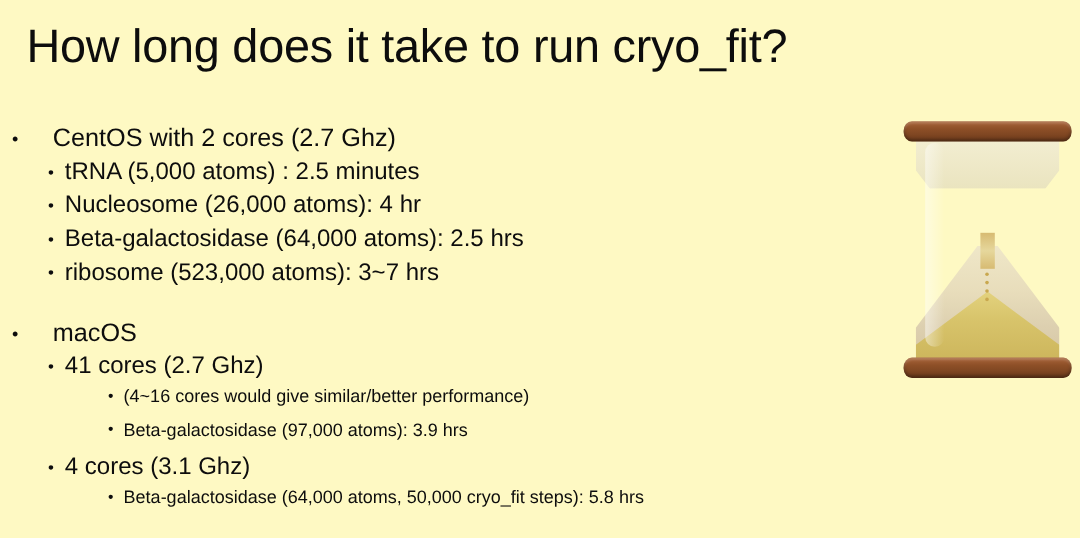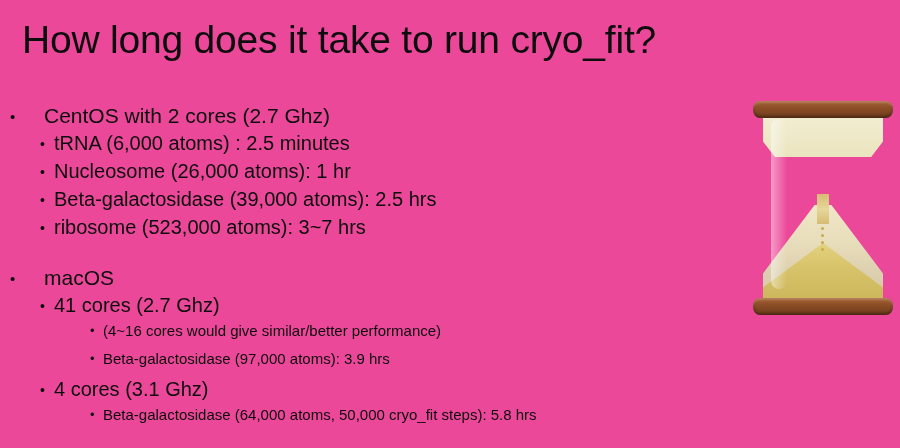--- a/index.html
+++ b/index.html
@@ -12,21 +12,21 @@
     height: 448px;
     position: relative;
     overflow: hidden;
     font-family: "Liberation Sans", sans-serif;
     color: #000000;
   }
 
   #slide {
     position: absolute;
     inset: 0;
-    background: #ec4899;
+    background: #fef9c3;
   }
 
   
   #slide-title {
     position: absolute;
     left: 22px;
     top: 16px;
     font-size: 39px;
     line-height: 48px;
     font-weight: 400;
@@ -170,29 +170,29 @@
 
   <div id="slide-title">How long does it take to run cryo_fit?</div>
 
   <div id="body-list">
       <div class="bullet-line lvl1">
         <span class="marker">•</span>
         <span class="text">CentOS with 2 cores (2.7 Ghz)</span>
       </div>
       <div class="bullet-line lvl2">
         <span class="marker">•</span>
-        <span class="text">tRNA (6,000 atoms) :  2.5 minutes</span>
-      </div>
-      <div class="bullet-line lvl2">
-        <span class="marker">•</span>
-        <span class="text">Nucleosome (26,000 atoms): 1 hr</span>
-      </div>
-      <div class="bullet-line lvl2">
-        <span class="marker">•</span>
-        <span class="text">Beta-galactosidase (39,000 atoms): 2.5 hrs</span>
+        <span class="text">tRNA (5,000 atoms) :  2.5 minutes</span>
+      </div>
+      <div class="bullet-line lvl2">
+        <span class="marker">•</span>
+        <span class="text">Nucleosome (26,000 atoms): 4 hr</span>
+      </div>
+      <div class="bullet-line lvl2">
+        <span class="marker">•</span>
+        <span class="text">Beta-galactosidase (64,000 atoms): 2.5 hrs</span>
       </div>
       <div class="bullet-line lvl2">
         <span class="marker">•</span>
         <span class="text">ribosome (523,000 atoms): 3~7 hrs</span>
       </div>
       <div class="group-gap"></div>
       <div class="bullet-line lvl1">
         <span class="marker">•</span>
         <span class="text">macOS</span>
       </div>

